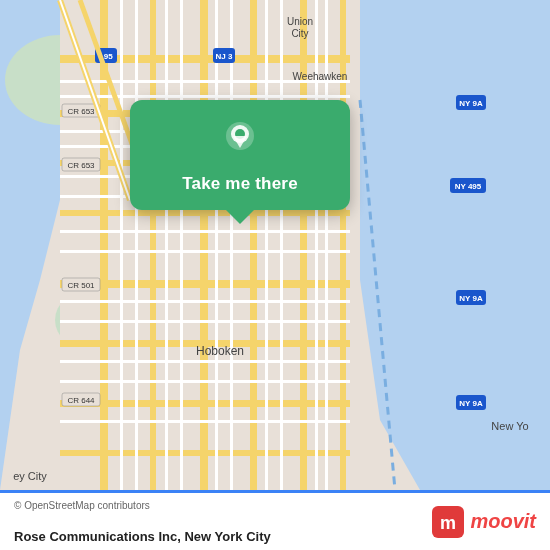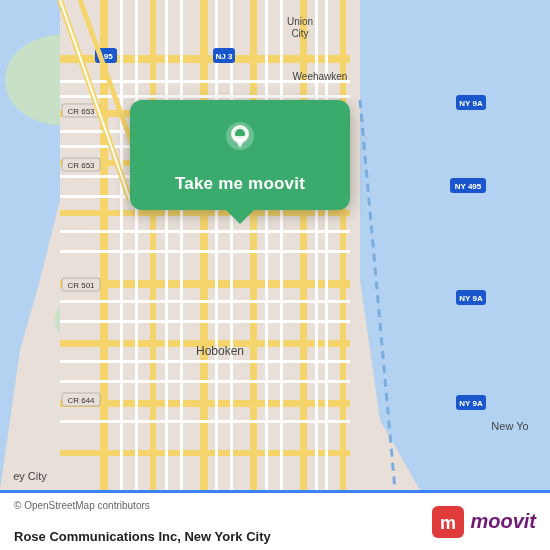--- a/index.html
+++ b/index.html
@@ -101,21 +101,21 @@
     }
 
     .moovit-icon {
       width: 32px;
       height: 32px;
     }
 
     .moovit-text {
       font-size: 20px;
       font-weight: bold;
-      color: #701a75;
+      color: #ef4444;
       font-style: italic;
     }
 
     
     .map-svg {
       position: absolute;
       top: 0;
       left: 0;
       width: 100%;
       height: 100%;
@@ -229,21 +229,21 @@
   </svg>
 
   <div id="popup-card">
 
     <svg class="pin-icon" viewBox="0 0 44 44" xmlns="http://www.w3.org/2000/svg">
       <circle cx="22" cy="16" r="14" fill="rgba(255,255,255,0.25)"></circle>
       <circle cx="22" cy="14" r="9" fill="#fff" opacity="0.9"></circle>
       <circle cx="22" cy="14" r="5" fill="#3aab6d"></circle>
       <polygon points="22,28 15,16 29,16" fill="#fff" opacity="0.85"></polygon>
     </svg>
-    <button class="take-me-there-btn">Take me moovit</button>
+    <button class="take-me-there-btn">Take me there</button>
   </div>
 </div>
 
 <div id="bottom-bar">
   <div id="bottom-left">
     <span id="attribution">© OpenStreetMap contributors</span>
     <span id="location-name">Rose Communications Inc, New York City</span>
   </div>
   <div id="moovit-logo">
 

